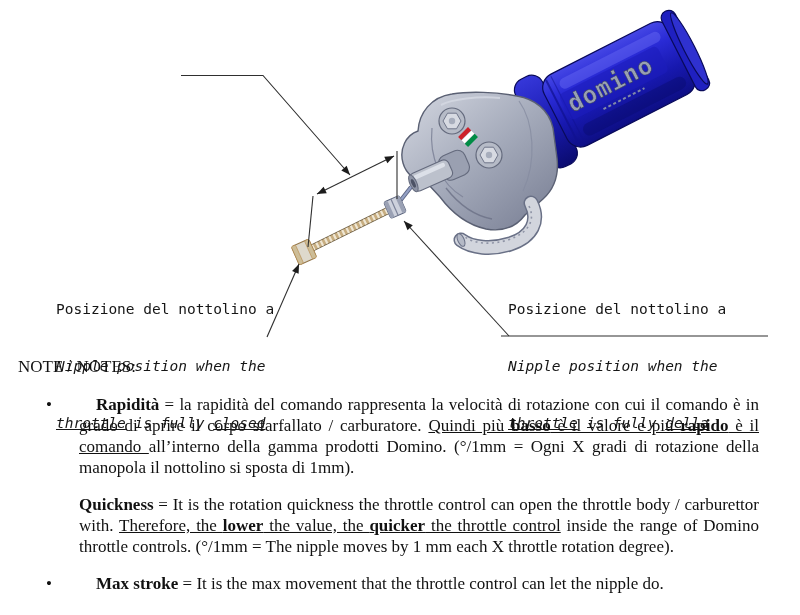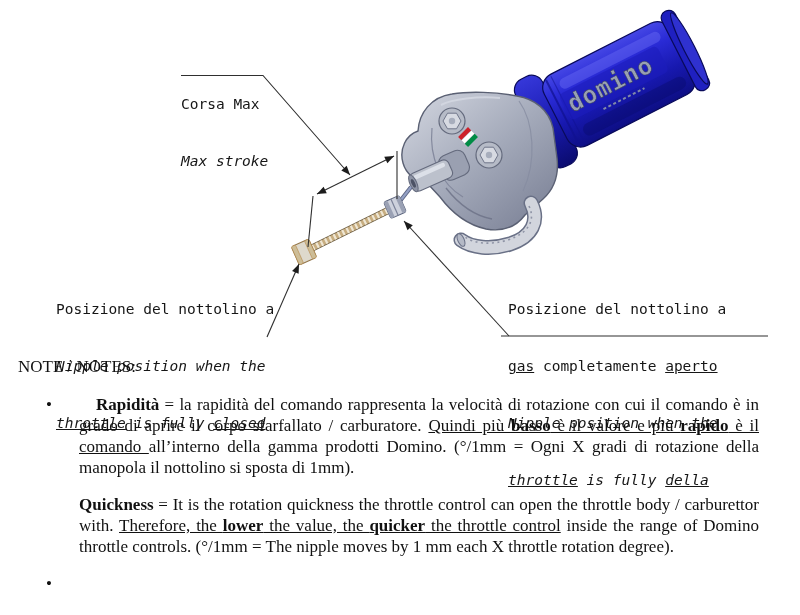--- a/index.html
+++ b/index.html
@@ -134,45 +134,41 @@
       <line x1="308" y1="247" x2="313" y2="196"></line>
       <line x1="397" y1="199" x2="397" y2="151"></line>
       <line x1="317" y1="194" x2="394" y2="156" marker-start="url(#arr)" marker-end="url(#arr)"></line>
       <path d="M 181,75.5 L 263,75.5 L 350,175" marker-end="url(#arr)"></path>
       <line x1="267" y1="337" x2="299" y2="264" marker-end="url(#arr)"></line>
       <line x1="501" y1="336" x2="768" y2="336"></line>
       <line x1="509" y1="336" x2="404" y2="221" marker-end="url(#arr)"></line>
     </g>
   </svg>
 
-  <div id="corsa-label" class="lbl">
-    <div class="ln"><span>Corsa Max</span></div>
-    <div class="ln itl"><span>Max stroke</span></div>
-  </div>
 
   <div id="closed-label" class="lbl">
     <div class="ln"><span>Posizione del nottolino a</span></div>
     <div class="ln itl"><span>Nipple position when the</span></div>
     <div class="ln itl"><span class="u">throttle</span><span> is fully </span><span class="u">closed</span></div>
   </div>
 
   <div id="open-label" class="lbl">
     <div class="ln"><span>Posizione del nottolino a</span></div>
-    <div class="ln"><span class="u">gas</span><span> completamente </span><span class="u">aperto</span></div>
     <div class="ln itl"><span>Nipple position when the</span></div>
     <div class="ln itl"><span class="u">throttle</span><span> is fully </span><span class="u">della</span></div>
   </div>
 
   <div class="notes">
     <div class="notes-heading">NOTE / NOTES:</div>
 
     <div class="note-item">
       <span class="bullet">•</span>
       <p class="para ind"><span class="b">Rapidità</span><span> = la rapidità del comando rappresenta la velocità di rotazione con cui il comando è in grado di aprire il corpo sfarfallato / carburatore. </span><span class="u">Quindi più </span><span class="bu">basso</span><span class="u"> è il valore e più </span><span class="bu">rapido</span><span class="u"> è il comando </span><span>all’interno della gamma prodotti Domino. (°/1mm = Ogni X gradi di rotazione della manopola il nottolino si sposta di 1mm).</span></p>
       <p class="para"><span class="b">Quickness</span><span> = It is the rotation quickness the throttle control can open the throttle body / carburettor with. </span><span class="u">Therefore, the </span><span class="bu">lower</span><span class="u"> the value, the </span><span class="bu">quicker</span><span class="u"> the throttle control</span><span> inside the range of Domino throttle controls. (°/1mm = The nipple moves by 1 mm each X throttle rotation degree).</span></p>
     </div>
 
     <div class="note-item">
       <span class="bullet">•</span>
+      <p class="para ind"><span class="b">Max stroke</span><span> = It is the max movement that the throttle control can let the nipple do.</span></p>
     </div>
   </div>
 
 </div>
 
 </body></html>

